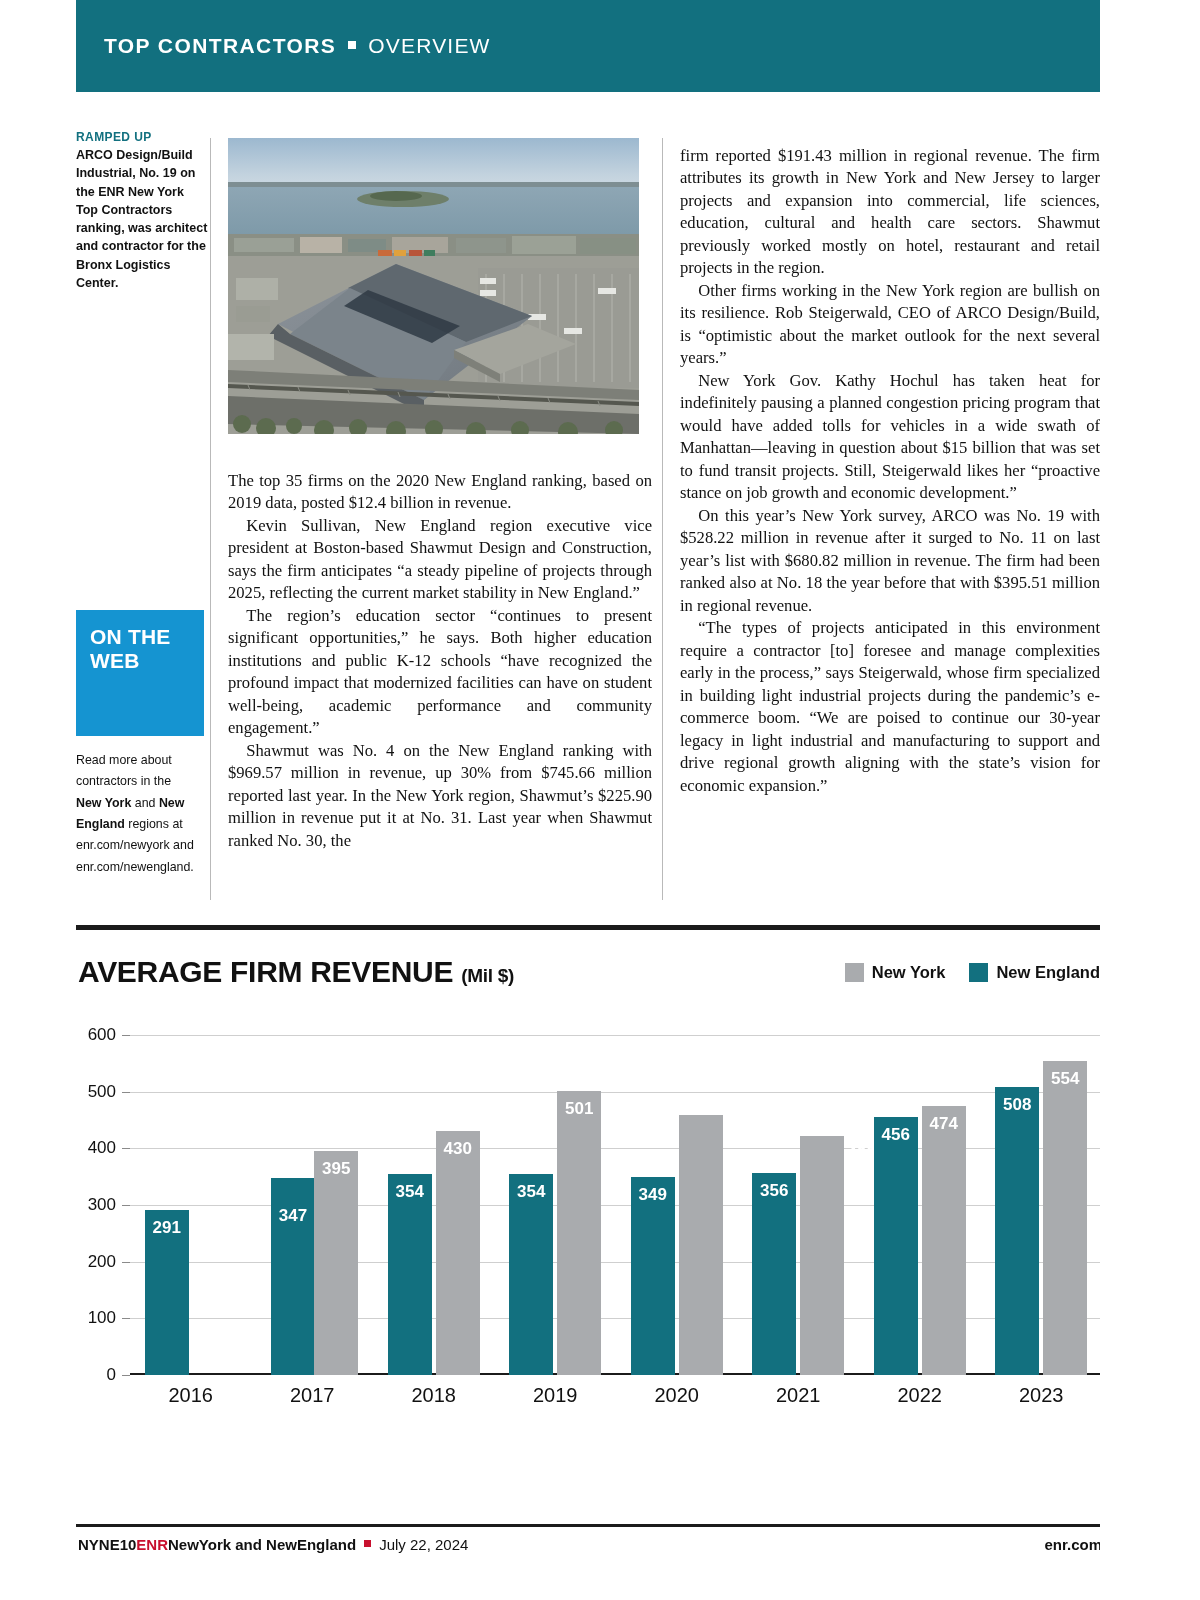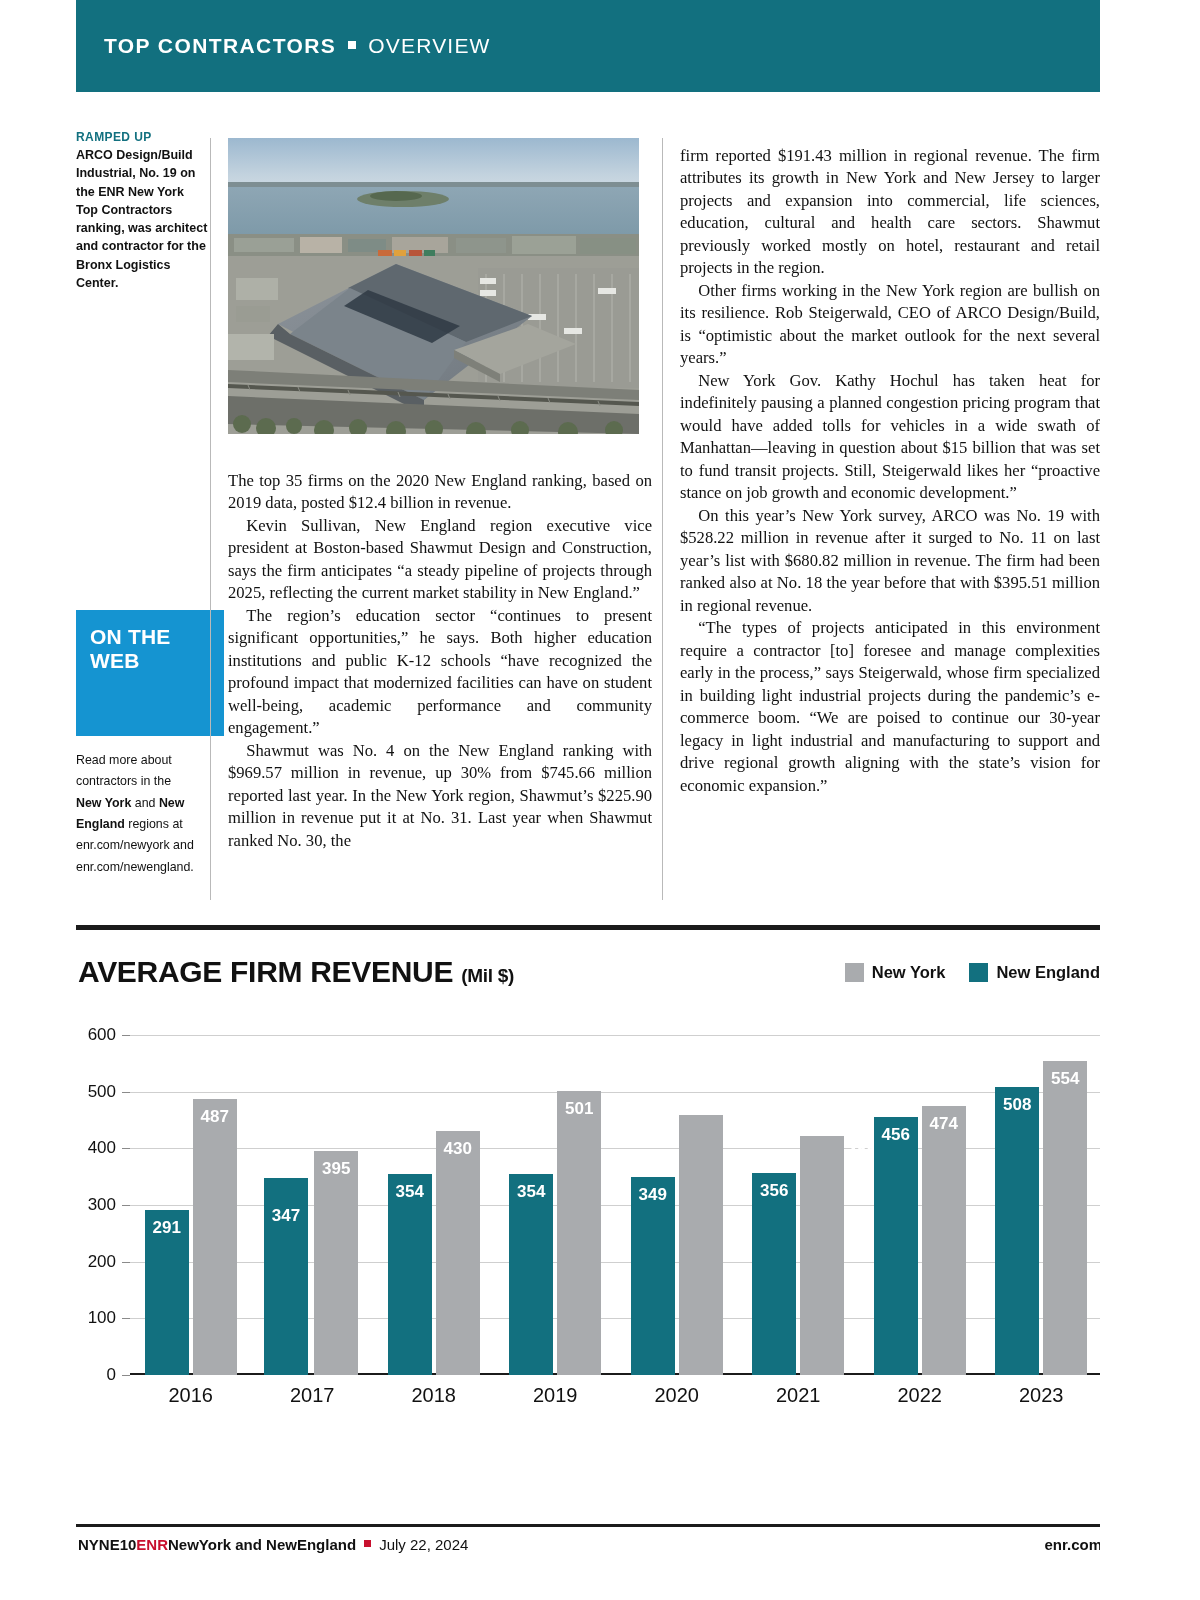--- a/index.html
+++ b/index.html
@@ -49,21 +49,21 @@
     margin-bottom: 2px;
   }
   .caption {
     font-family: "Liberation Sans", sans-serif;
     font-weight: bold; font-size: 12.5px;
     line-height: 1.46; color: #111;
   }
 
   .web-box {
     position: absolute; left: 76px; top: 610px;
-    width: 148px; height: 126px;
+    width: 128px; height: 126px;
     background: #1594d1;
     color: #fff;
     font-family: "Liberation Sans", sans-serif;
     font-weight: bold;
     font-size: 21px;
     line-height: 1.12;
     padding: 15px 12px 8px 14px;
     letter-spacing: .2px;
   }
   .web-text {
@@ -384,25 +384,21 @@
     <div class="gridline" style="top: 56.6667px;"></div>
     <div class="ytick" style="top: 56.6667px;">500</div>
     <div class="ytick-mark" style="top: 56.6667px;"></div>
     <div class="gridline" style="top: 0px;"></div>
     <div class="ytick" style="top: 0px;">600</div>
     <div class="ytick-mark" style="top: 0px;"></div>
     <div class="bar" style="left: 14.75px; height: 164.9px;">
       <div class="fill" style="height: 164.9px; background: rgb(18, 112, 127);"></div>
       <div class="lbl" style="top: 8px;">291</div>
     </div>
-    <div class="bar" style="left: 62.75px; height: 275.967px;">
-      <div class="fill" style="height: 275.967px; background: rgb(169, 171, 174);"></div>
-      <div class="lbl" style="top: 8px;">487</div>
-    </div>
-    <div class="bar" style="left: 134px; height: 177px;">
+    <div class="bar" style="left: 141px; height: 177px;">
       <div class="fill" style="height: 196.633px; background: rgb(18, 112, 127);"></div>
       <div class="lbl" style="top: 8px;">347</div>
     </div>
     <div class="bar" style="left: 184.25px; height: 223.833px;">
       <div class="fill" style="height: 223.833px; background: rgb(169, 171, 174);"></div>
       <div class="lbl" style="top: 8px;">395</div>
     </div>
     <div class="bar" style="left: 257.75px; height: 200.6px;">
       <div class="fill" style="height: 200.6px; background: rgb(18, 112, 127);"></div>
       <div class="lbl" style="top: 8px;">354</div>

